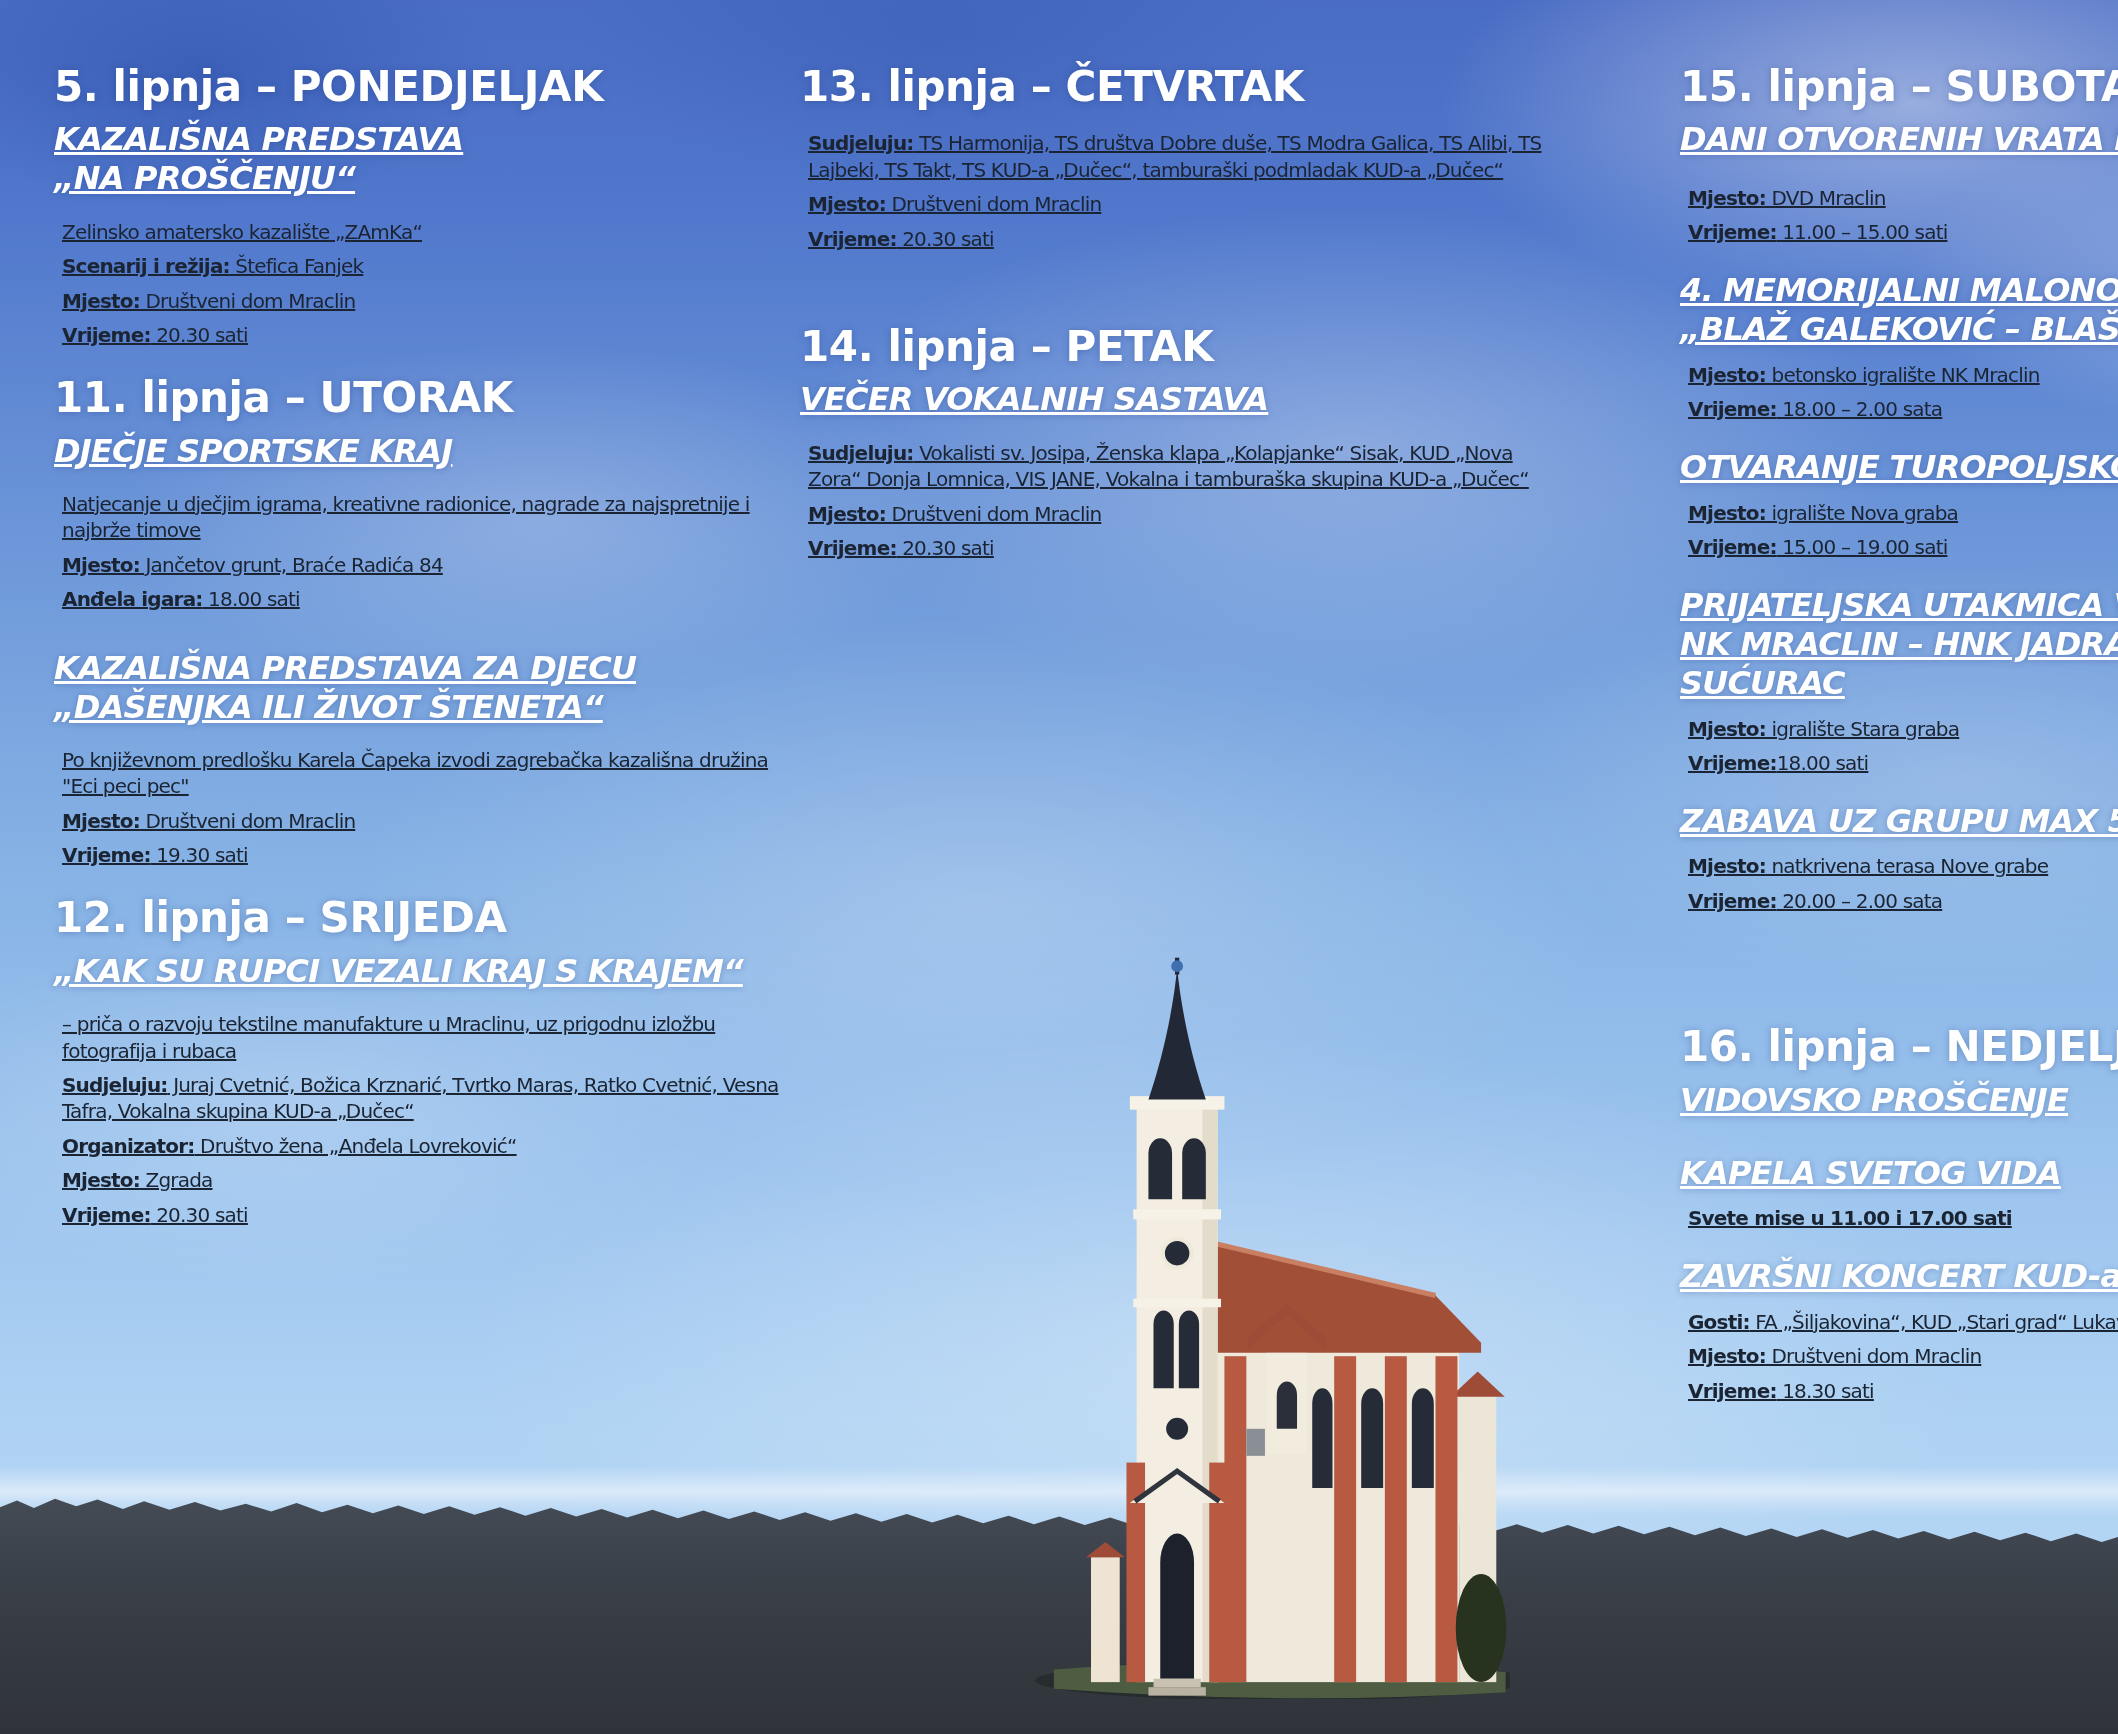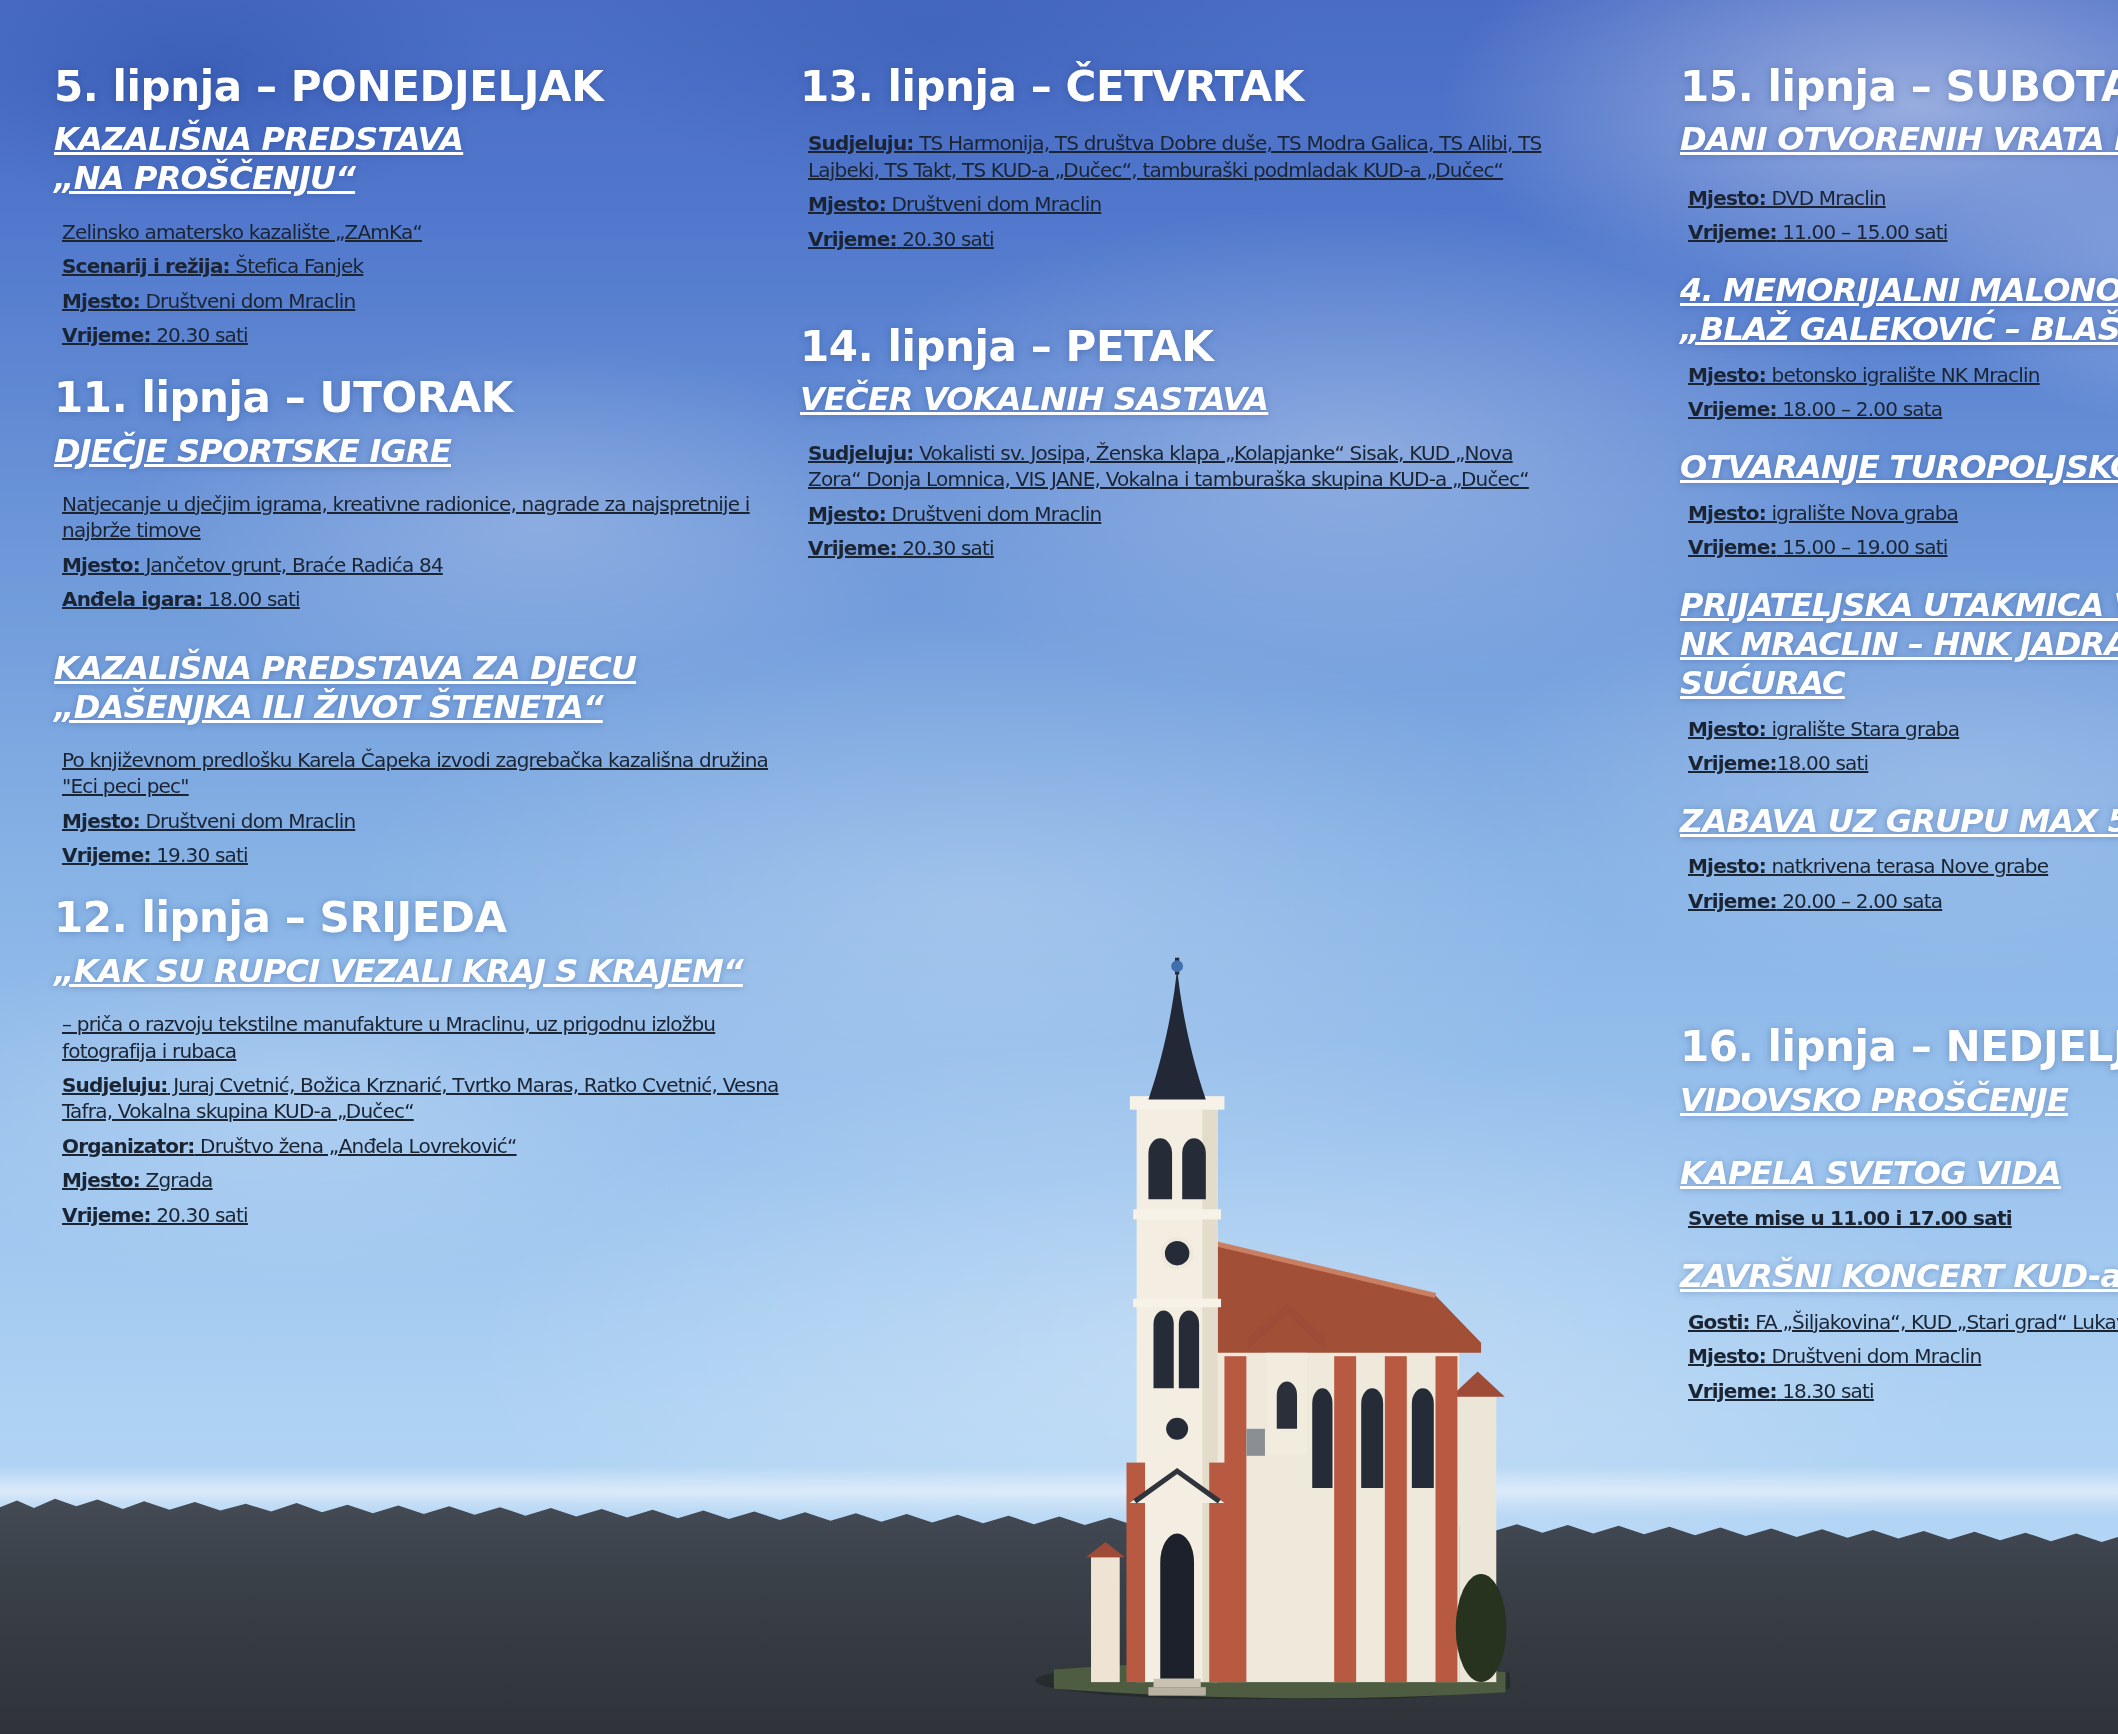--- a/index.html
+++ b/index.html
@@ -139,21 +139,21 @@
       <div class="body">
         <p class="line"><b class="lbl"></b><span>Zelinsko amatersko kazalište „ZAmKa“</span></p>
         <p class="line"><b class="lbl">Scenarij i režija:</b><span> Štefica Fanjek</span></p>
         <p class="line"><b class="lbl">Mjesto:</b><span> Društveni dom Mraclin</span></p>
         <p class="line"><b class="lbl">Vrijeme:</b><span> 20.30 sati</span></p>
       </div>
     </section>
 
     <section class="event mt-64">
       <h2 class="date">11. lipnja – UTORAK</h2>
-      <p class="sub">DJEČJE SPORTSKE IGRE</p>
+      <p class="sub">DJEČJE SPORTSKE KRAJ</p>
       <div class="body">
         <p class="line"><b class="lbl"></b><span>Natjecanje u dječjim igrama, kreativne radionice, nagrade za najspretnije i najbrže timove</span></p>
         <p class="line"><b class="lbl">Mjesto:</b><span> Jančetov grunt, Braće Radića 84</span></p>
         <p class="line"><b class="lbl">Anđela igara:</b><span> 18.00 sati</span></p>
       </div>
     </section>
 
     <section class="event mt-84">
       <p class="sub">KAZALIŠNA PREDSTAVA ZA DJECU</p>
       <p class="sub">„DAŠENJKA ILI ŽIVOT ŠTENETA“</p>

